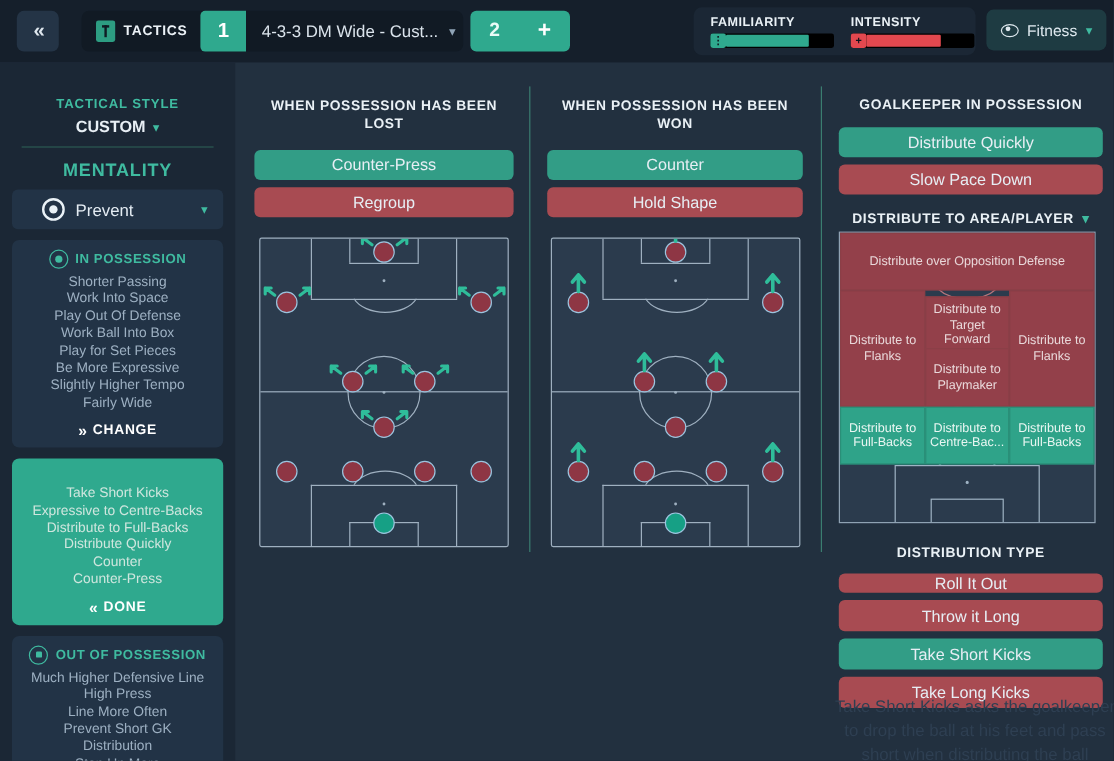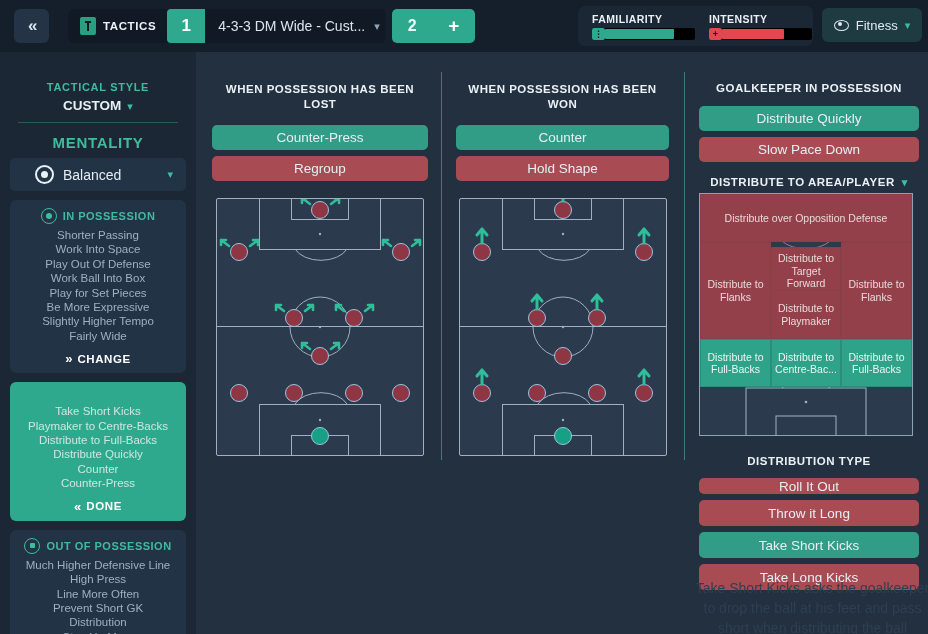--- a/index.html
+++ b/index.html
@@ -163,21 +163,21 @@
 
   <div class="sidebar">
     <div class="ts-title">TACTICAL STYLE</div>
     <div class="ts-value">
       <span>CUSTOM</span><span class="c">▾</span>
     </div>
     <div class="divider"></div>
     <div class="ment-title">MENTALITY</div>
     <div class="ment-box">
       <span class="ment-ic"></span>
-      <span class="ment-tx">Balanced</span>
+      <span class="ment-tx">Prevent</span>
       <span class="ment-cv">▾</span>
     </div>
 
     <div class="panel">
       <div class="p-head">
         <span class="p-ic"></span>
         <span>IN POSSESSION</span>
       </div>
       <div class="p-li">Shorter Passing</div>
       <div class="p-li">Work Into Space</div>
@@ -188,21 +188,21 @@
       <div class="p-li">Slightly Higher Tempo</div>
       <div class="p-li">Fairly Wide</div>
       <div class="p-foot">
         <span class="ch">»</span>
         <span>CHANGE</span>
       </div>
     </div>
 
     <div class="panel green">
       <div class="p-li" style="margin-top:14px;">Take Short Kicks</div>
-      <div class="p-li">Playmaker to Centre-Backs</div>
+      <div class="p-li">Expressive to Centre-Backs</div>
       <div class="p-li">Distribute to Full-Backs</div>
       <div class="p-li">Distribute Quickly</div>
       <div class="p-li">Counter</div>
       <div class="p-li">Counter-Press</div>
       <div class="p-foot">
         <span class="ch">«</span>
         <span>DONE</span>
       </div>
     </div>
 

